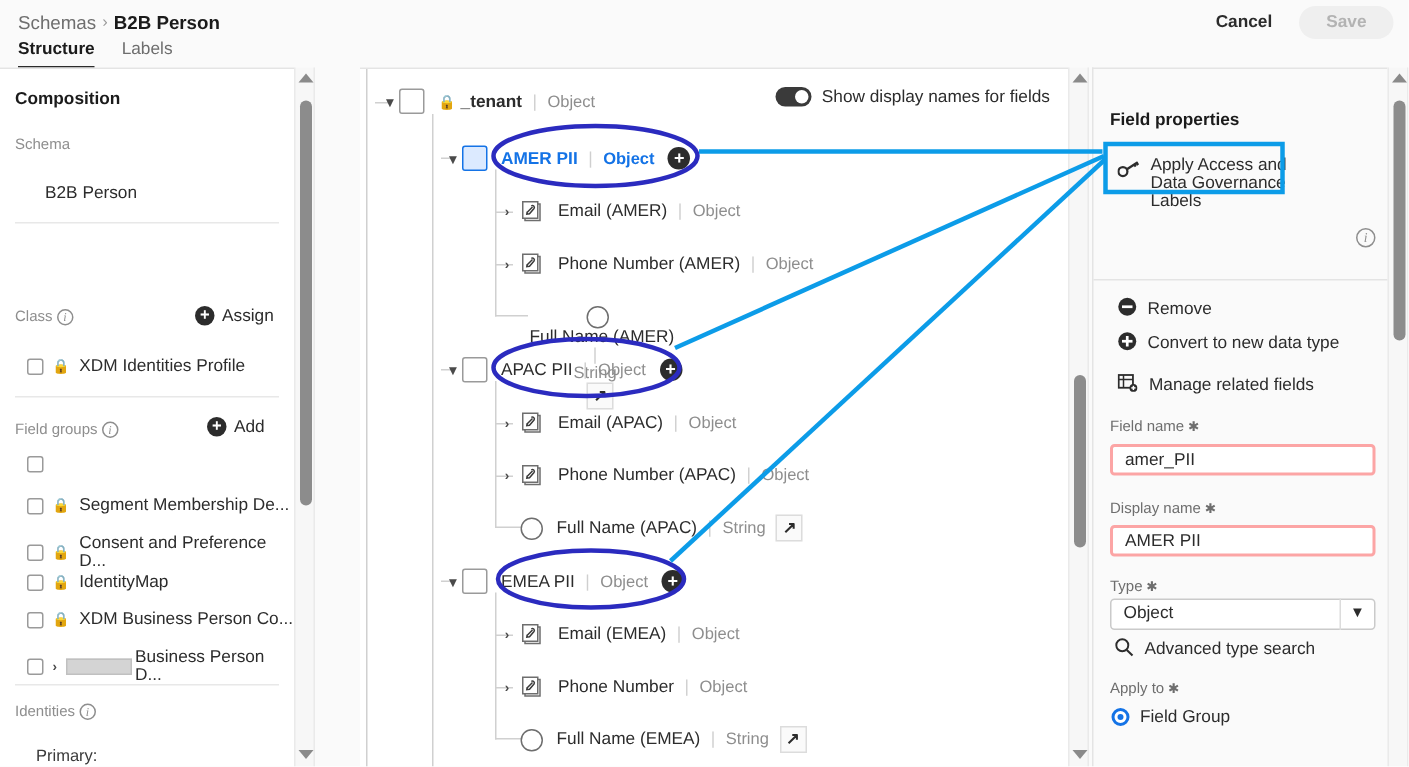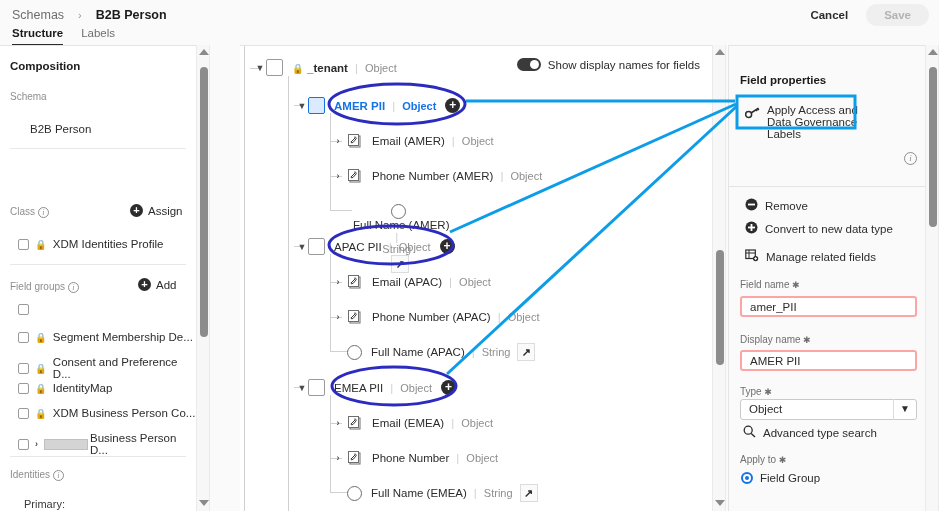--- a/index.html
+++ b/index.html
@@ -17,21 +17,21 @@
     background: #fafafa;
   }
 
   
   .topbar {
     position: absolute; left: 0; top: 0; width: 939px; height: 45px;
     background: #fafafa;
   }
   .breadcrumb {
     position: absolute; left: 12px; top: 8px;
-    font-size: 12.5px; display: flex; align-items: center; gap: 14px;
+    font-size: 12.5px; display: flex; align-items: center; gap: 4px;
   }
   .bc-link { color: #6e6e6e; }
   .bc-sep { color: #9a9a9a; font-size: 11px; }
   .bc-current { color: #1b1b1b; font-weight: bold; }
 
   .tabs {
     position: absolute; left: 12px; top: 27px;
     display: flex; gap: 18px; font-size: 11.5px;
   }
   .tab { padding-bottom: 5px; color: #6e6e6e; }

